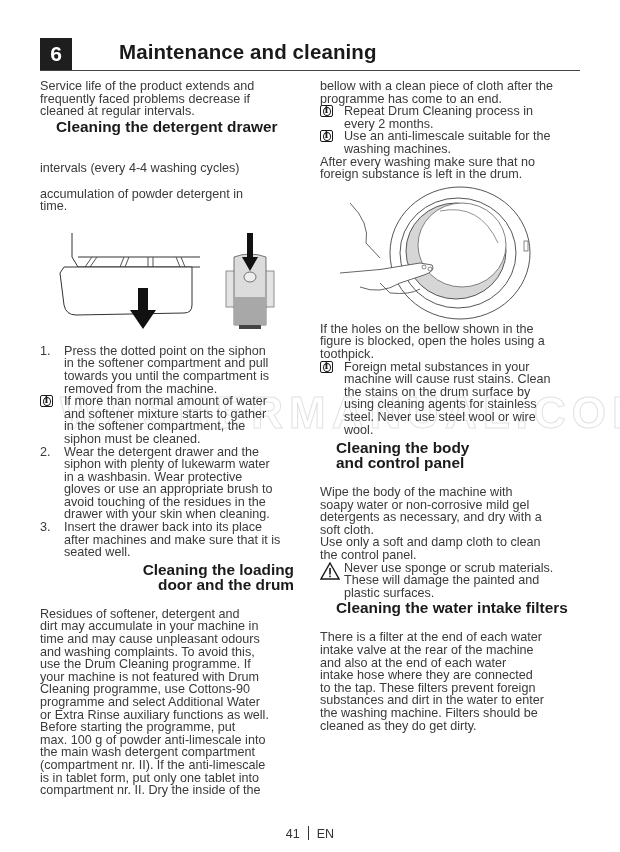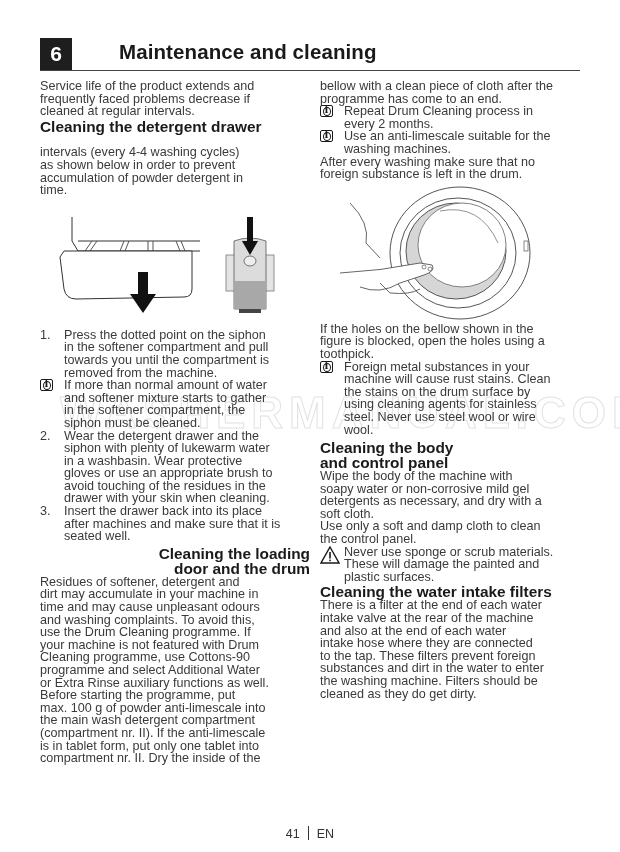--- a/index.html
+++ b/index.html
@@ -6,21 +6,21 @@
   body { width:620px; height:852px; background:#ffffff; position:relative; overflow:hidden;
          font-family:"Liberation Sans", sans-serif; color:#3a3a3a; }
   .header { position:absolute; left:40px; top:38px; width:540px; height:32px; border-bottom:1.5px solid #444; }
   .chap-num { position:absolute; left:0; top:0; width:32px; height:32px; background:#1e1e1e; color:#fff;
               font-weight:bold; font-size:21px; text-align:center; line-height:32px; }
   .chap-title { position:absolute; left:43px; top:2px; font-size:20.5px; font-weight:bold; color:#1a1a1a; letter-spacing:0.1px;margin-left:36px; }
   .col { position:absolute; top:80px; }
   .col.left { left:40px; width:270px; }
   .col.right { left:320px; width:265px; }
   p { margin:0; font-size:12.6px; line-height:12.6px; }
-  h2 { margin:0; font-size:15.4px; line-height:15px; font-weight:bold; color:#1a1a1a; }
+  h2 { margin:16px; font-size:15.4px; line-height:15px; font-weight:bold; color:#1a1a1a; }
   .item { position:relative; padding-left:24px; font-size:12.6px; line-height:12.6px; }
   .item .mark { position:absolute; left:0; top:0; width:20px; }
   .info-icon { display:inline-block; width:13px; height:12px; border:1.6px solid #1a1a1a; border-radius:2px;
                box-sizing:border-box; position:relative; background:#fff; }
   .info-icon::after { content:"i"; position:absolute; left:0; right:0; top:-2px; text-align:center;
                font-weight:bold; font-size:10px; font-family:"DejaVu Serif", serif; color:#1a1a1a; }
   .info-icon::before { content:""; position:absolute; left:2px; top:1px; width:6px; height:7px; border:1px solid #1a1a1a; border-radius:50%; }
   .warn-icon { display:inline-block; width:20px; height:18px; }
   .fig { position:relative; }
   .footer { position:absolute; top:826px; left:0; width:620px; text-align:center; font-size:12.5px; color:#333; }
@@ -37,21 +37,21 @@
 </div>
 
 <div class="watermark">WASHERMANUAL.COM</div>
 
 <div class="col left">
   <p>
     <span>Service life of the product extends and</span><br><span>frequently faced problems decrease if</span><br><span>cleaned at regular intervals.</span>
   </p>
   <h2 style="margin-top:1px;">Cleaning the detergent drawer</h2>
   <p>
-    <br><span>intervals (every 4-4 washing cycles)</span><br><span>as shown below in order to prevent</span><br><span>accumulation of powder detergent in</span><br><span>time.</span>
+    <br><span>intervals (every 4-4 washing cycles)</span><br><br><span>accumulation of powder detergent in</span><br><span>time.</span>
   </p>
 
   <div class="fig" style="height:118px; margin-top:12px;">
     <svg width="270" height="118" viewBox="0 0 270 118">
 
       <path d="M32 8 L32 32 L38 42 L160 42" fill="none" stroke="#333" stroke-width="1"></path>
       <path d="M38 32 L160 32" stroke="#333" stroke-width="1"></path>
       <path d="M45 42 L52 32 M50 42 L57 32 M80 42 L84 32 M85 42 L89 32 M108 42 L108 32 M113 42 L113 32 M140 42 L136 32 M145 42 L141 32" stroke="#555" stroke-width="1"></path>
       <path d="M20 48 L24 42 L152 42 L152 80 Q152 88 144 88 L36 90 Q26 90 24 80 Z" fill="#fff" stroke="#333" stroke-width="1"></path>
       <rect x="98" y="63" width="10" height="22" fill="#111"></rect>

